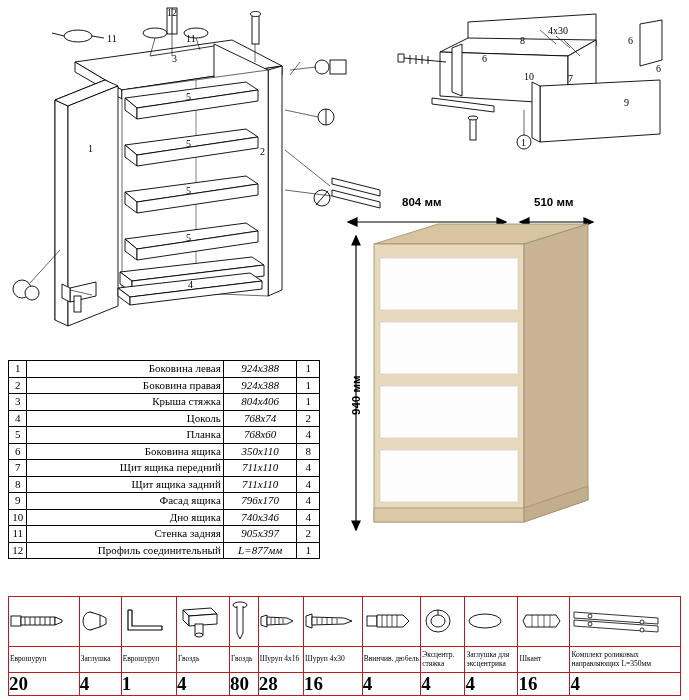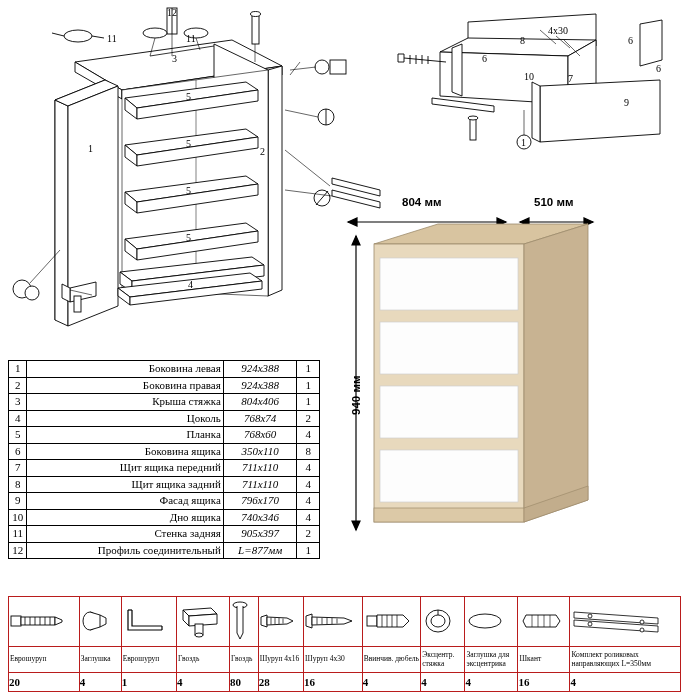--- a/index.html
+++ b/index.html
@@ -56,21 +56,21 @@
     font-family: "Liberation Serif", serif;
   }
   .hw-table td {
     border: 1px solid #b91c1c;
     text-align: left;
     vertical-align: middle;
     padding: 0;
   }
   .hw-table tr.icons td { height: 50px; }
   .hw-table tr.labels td { height: 26px; font-size: 7.5px; line-height: 8.5px; padding: 1px; }
-  .hw-table tr.counts td { height: 19px; font-size: 11px; font-weight: bold; }
+  .hw-table tr.counts td { height: 19px; font-size: 19px; font-weight: bold; }
 
   
   .dim-label { position: absolute; font-weight: bold; font-size: 11.5px; font-family: "Liberation Sans", sans-serif; }
   .dim-vert { position:absolute; font-weight:bold; font-size:11.5px; font-family:"Liberation Sans", sans-serif;
               transform: rotate(-90deg); transform-origin: left top; white-space: nowrap; }
 
   
   .dresser { position:absolute; }
 </style>
 </head>

